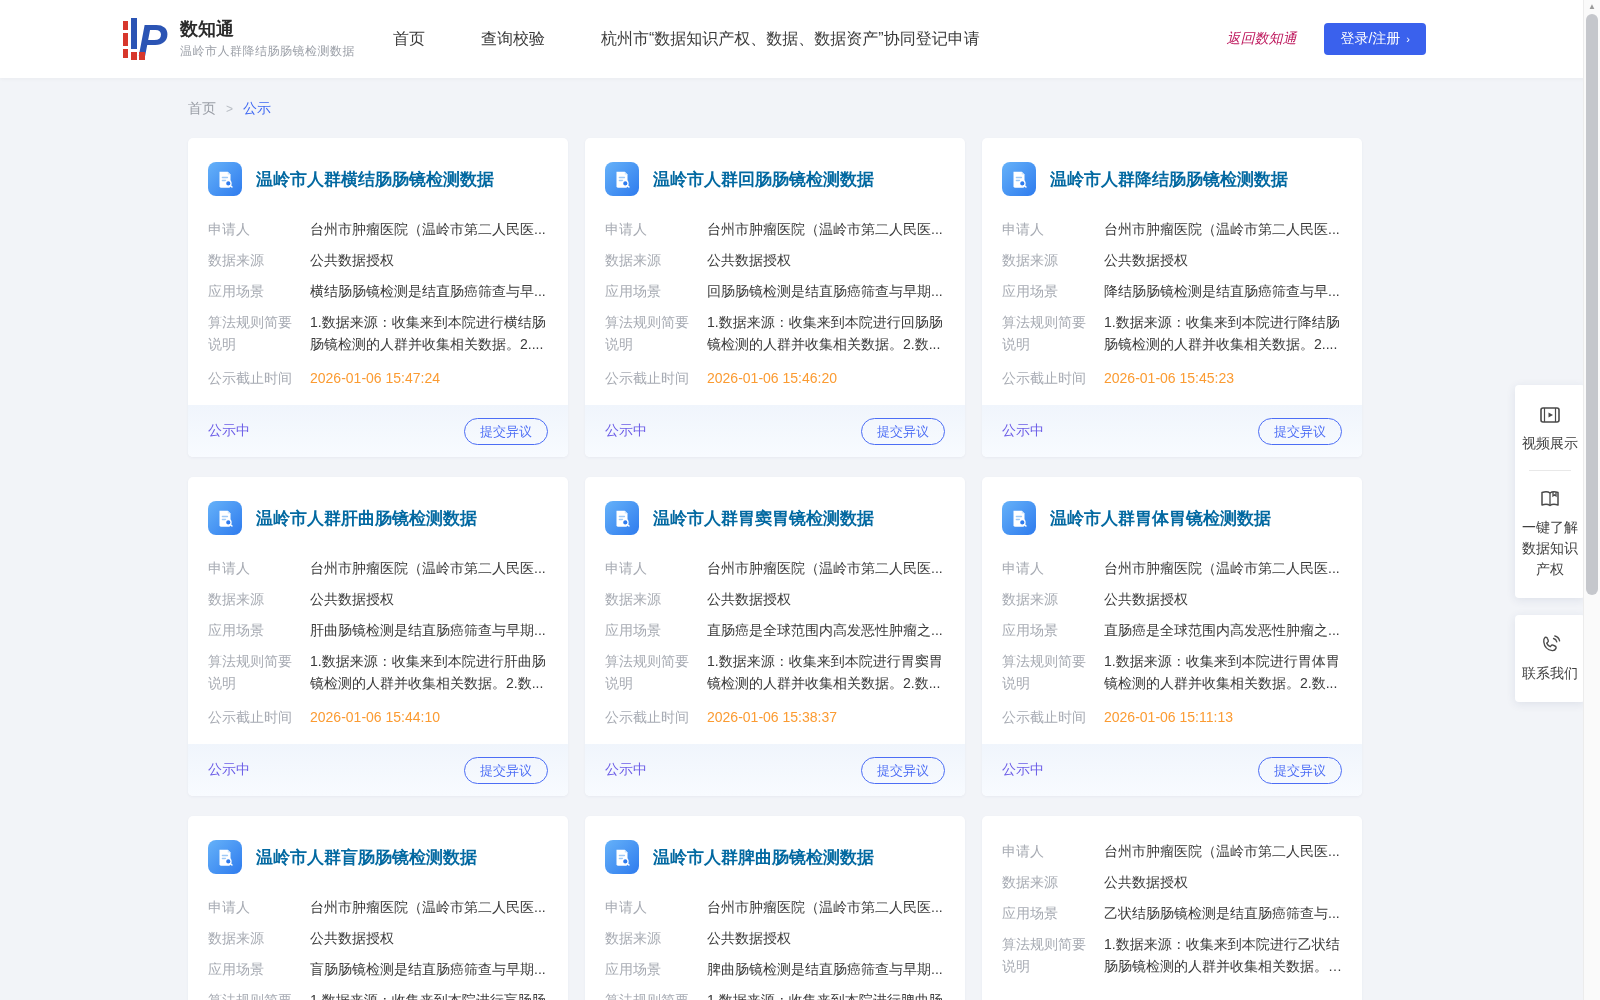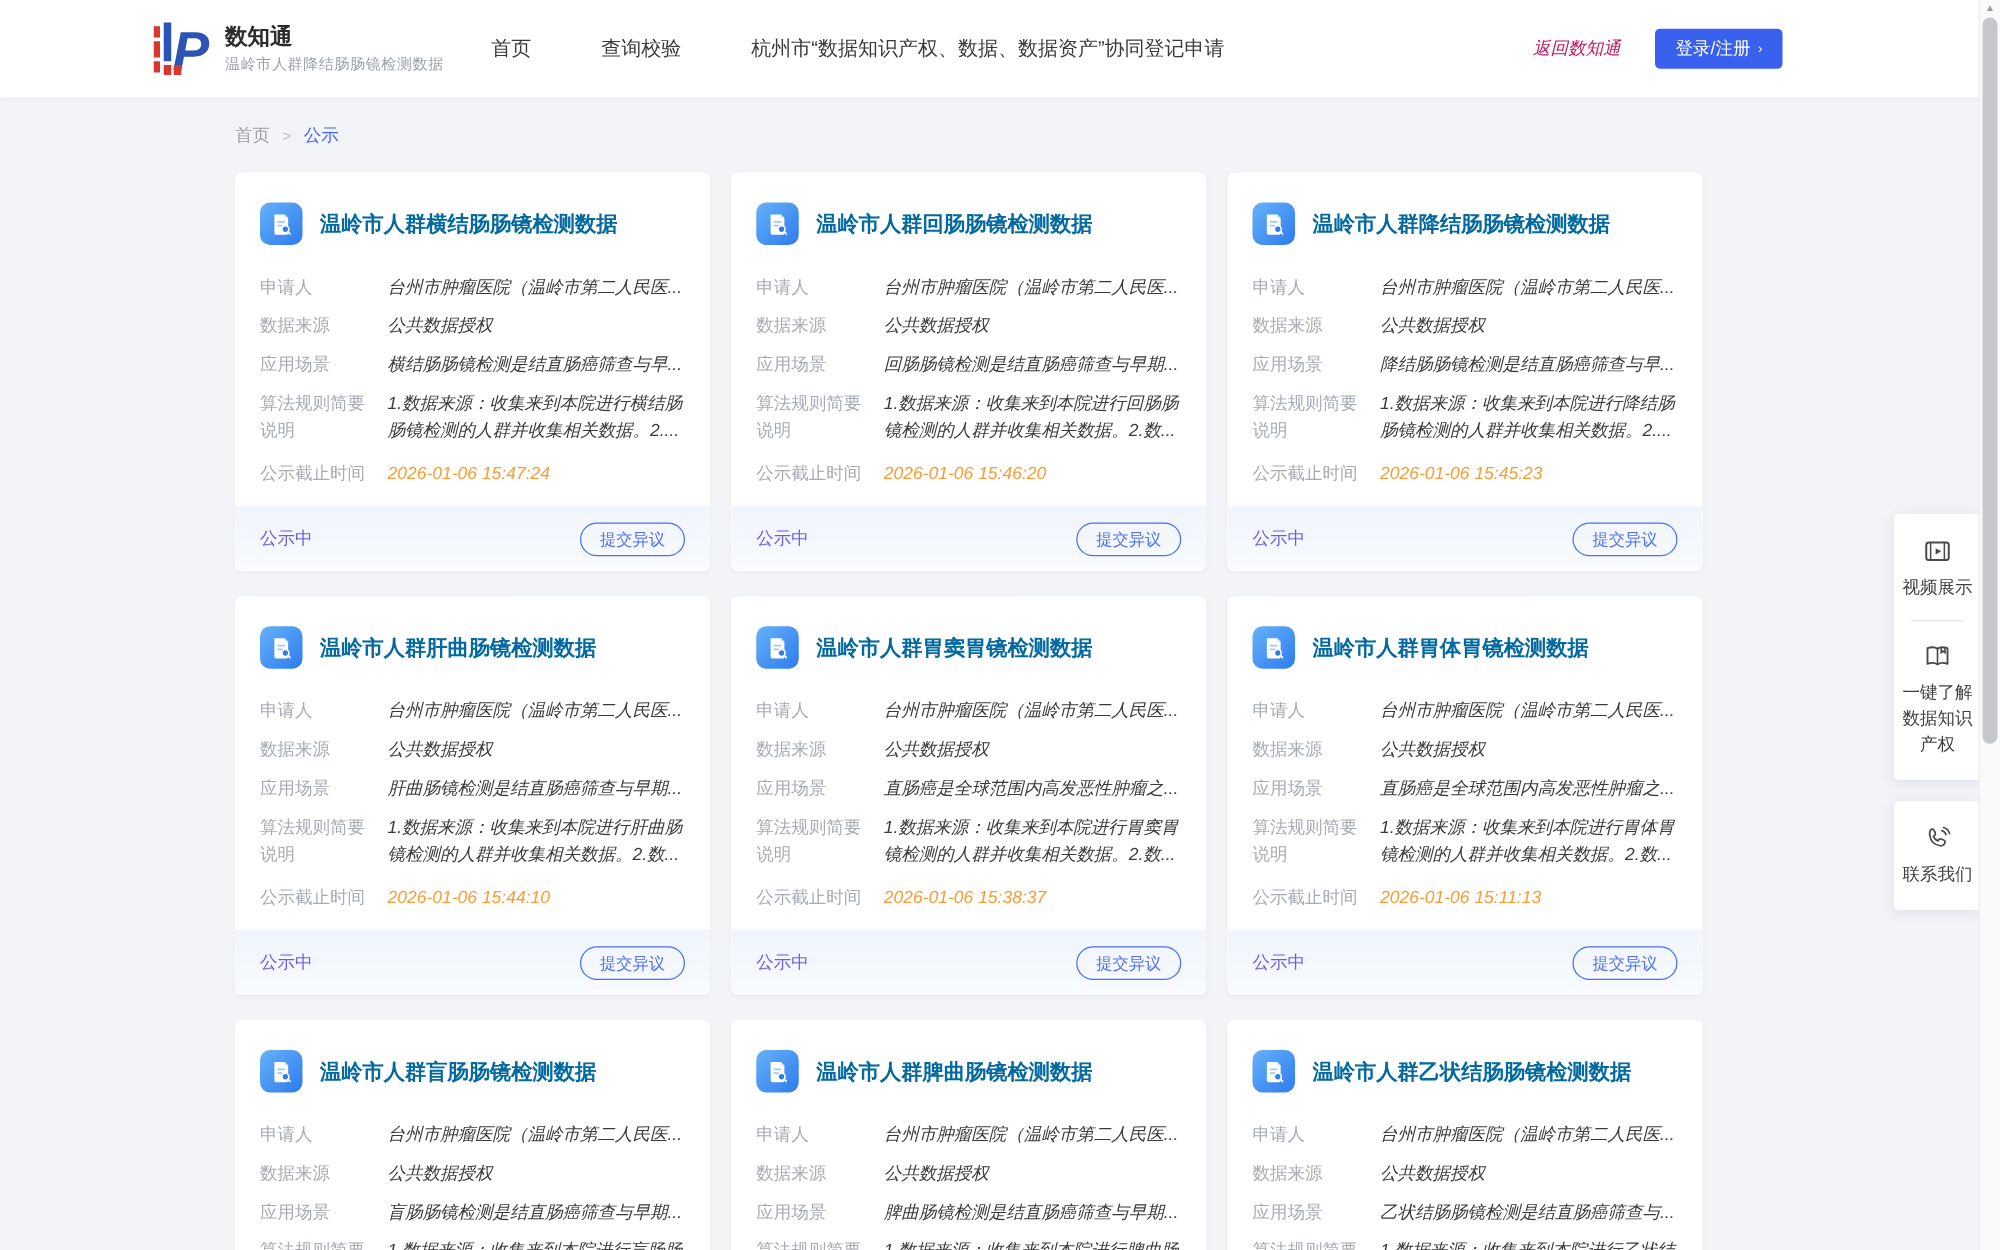--- a/index.html
+++ b/index.html
@@ -34,36 +34,36 @@
   .card { background:#fff; border-radius:5px; overflow:hidden;
     box-shadow:0 1px 3px rgba(31,56,118,0.05); display:flex; flex-direction:column;}
   .card-body { padding:24px 20px 12px 20px; }
   .card-head { display:flex; align-items:center; gap:14px; margin-bottom:22px;}
   .doc-icon { width:34px; height:34px; flex:0 0 auto; border-radius:8px;
     background:linear-gradient(135deg,#66b2f9 0%,#2e7bee 100%);
     display:flex; align-items:center; justify-content:center;}
   .card-title { font-size:17px; font-weight:bold; color:#0369a1; white-space:nowrap; overflow:hidden;}
   .field { display:flex; margin-bottom:9px; line-height:22px; font-size:14px;}
   .flabel { width:88px; flex:0 0 aupx; flex:0 0 88px; color:#a7abb3; margin-right:14px;}
-  .fvalue { flex:1; color:#3a3a3a; white-space:nowrap; overflow:hidden;font-style:italic;}
+  .fvalue { flex:1; color:#3a3a3a; white-space:nowrap; overflow:hidden;}
   .fvalue.wrap2 { white-space:normal; display:-webkit-box; -webkit-line-clamp:2;
     -webkit-box-orient:vertical; overflow:hidden; max-height:44px;}
   .fvalue.deadline { color:#fb9b32; }
   .field.deadline-row { margin-top:12px; margin-bottom:4px;}
   .card-footer { margin-top:auto; height:52px; padding:0 20px; display:flex; align-items:center;
     justify-content:space-between;
     background:linear-gradient(180deg,#f0f5fc 0%,#f8fbff 100%);}
   .status { font-size:14px; color:#6b5ce7;}
   .objection-btn { border:1px solid #4d6ef5; color:#4d6ef5; background:transparent;
     border-radius:14px; height:27px; padding:0 15px; font-size:13px; cursor:pointer;
     font-family:inherit; line-height:1;}
 
   
   .float-panel { position:absolute; left:1515px; top:385px; width:70px; display:flex;
-    flex-direction:column; gap:17px; z-index:6;margin-top:26px;}
+    flex-direction:column; gap:17px; z-index:6;}
   .float-box { background:#fff; border-radius:4px; box-shadow:0 2px 10px rgba(40,60,110,0.10);
     padding:14px 4px; display:flex; flex-direction:column; align-items:center; gap:4px;}
   .float-item { display:flex; flex-direction:column; align-items:center; gap:6px; cursor:pointer;
     padding:4px 0;}
   .float-item .flabel2 { font-size:14px; color:#3f3f3f; text-align:center; line-height:21px;}
   .float-divider { width:42px; height:1px; background:#e8e8e8; margin:8px 0;}
 
   
   .scrollbar { position:absolute; right:0; top:0; width:17px; height:1000px;
     background:#fafafa; border-left:1px solid #ececec; z-index:10;}
@@ -431,33 +431,20 @@
         <span class="flabel">算法规则简要说明</span>
         <span class="fvalue wrap2">1.数据来源：收集来到本院进行脾曲肠镜检测的人群并收集相关数据。2....</span>
       </div>
 
     </div>
 
   </div>
 
   <div class="card">
     <div class="card-body">
-      <div class="card-head">
-        <span class="doc-icon">
-          <svg width="22" height="22" viewBox="0 0 24 24">
-            <path d="M6 4 h9 l3 3 v13 a1.5 1.5 0 0 1 -1.5 1.5 h-9 A1.5 1.5 0 0 1 6 20 Z" fill="#ffffff"></path>
-            <path d="M15 4 l3 3 h-3 Z" fill="#cfe5fb"></path>
-            <rect x="8.4" y="9.5" width="7" height="1.6" rx="0.8" fill="#9ec9f7"></rect>
-            <rect x="8.4" y="12.8" width="5" height="1.6" rx="0.8" fill="#9ec9f7"></rect>
-            <circle cx="15.6" cy="16.8" r="3" fill="#2e7bee" stroke="#ffffff" stroke-width="1.4"></circle>
-            <line x1="17.8" y1="19" x2="19.6" y2="20.8" stroke="#ffffff" stroke-width="1.6" stroke-linecap="round"></line>
-          </svg>
-        </span>
-        <h3 class="card-title">温岭市人群乙状结肠肠镜检测数据</h3>
-      </div>
       <div class="field">
         <span class="flabel">申请人</span>
         <span class="fvalue">台州市肿瘤医院（温岭市第二人民医...</span>
       </div>
       <div class="field">
         <span class="flabel">数据来源</span>
         <span class="fvalue">公共数据授权</span>
       </div>
       <div class="field">
         <span class="flabel">应用场景</span>

